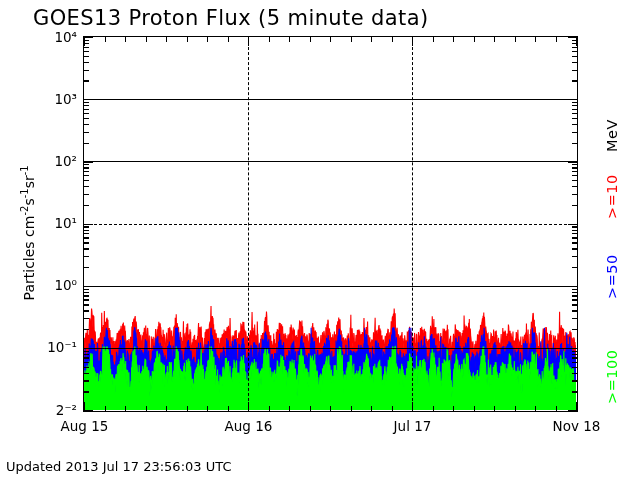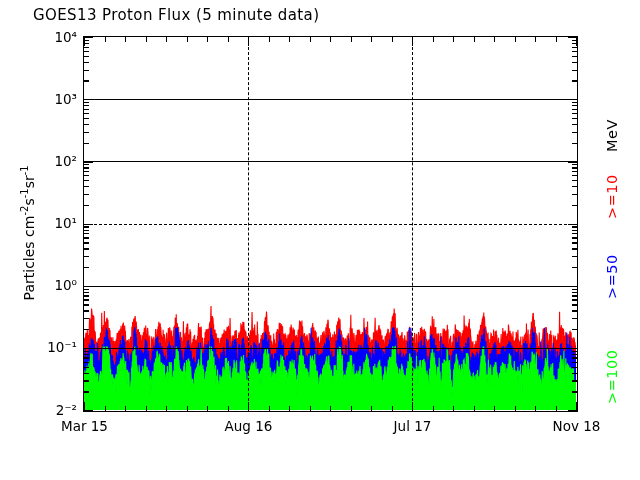--- a/index.html
+++ b/index.html
@@ -5,21 +5,21 @@
   html,body{margin:0;padding:0;}
   body{
     width:640px;height:480px;background:#ffffff;
     font-family:"DejaVu Sans", sans-serif;
     color:#000000;overflow:hidden;position:relative;
   }
   #root{position:absolute;left:0;top:0;width:640px;height:480px;}
 
   .title{
     position:absolute;left:33px;top:6px;
-    font-size:15px;letter-spacing:0.4px;white-space:nowrap;
+    font-size:21px;letter-spacing:0.4px;white-space:nowrap;
   }
   .begin{
     position:absolute;left:424px;top:9px;
     font-size:12.5px;letter-spacing:0.2px;white-space:nowrap;
   }
 
   
   .plot{
     position:absolute;left:83px;top:36px;width:495px;height:376px;
     border:1.4px solid #000;box-sizing:border-box;background:#fff;
@@ -269,32 +269,33 @@
   <div id="ylabels">
       <div class="ytick-label" style="left: 31px; top: 28.5px;">10⁴</div>
       <div class="ytick-label" style="left: 31px; top: 90.6667px;">10³</div>
       <div class="ytick-label" style="left: 31px; top: 152.833px;">10²</div>
       <div class="ytick-label" style="left: 31px; top: 215px;">10¹</div>
       <div class="ytick-label" style="left: 31px; top: 277.167px;">10⁰</div>
       <div class="ytick-label" style="left: 31px; top: 339.333px;">10⁻¹</div>
       <div class="ytick-label" style="left: 31px; top: 401.5px;">2⁻²</div>
     </div>
   <div id="xlabels">
-      <div class="xtick-label" style="left: 84.5px;">Mar 15</div>
+      <div class="xtick-label" style="left: 84.5px;">Aug 15</div>
       <div class="xtick-label" style="left: 248.5px;">Aug 16</div>
       <div class="xtick-label" style="left: 412.5px;">Jul 17</div>
       <div class="xtick-label" style="left: 576.5px;">Nov 18</div>
     </div>
 
 
   <div class="yaxis-title">
     <span>Particles cm</span><sup>-2</sup><span>s</span><sup>-1</sup><span>sr</span><sup>-1</sup>
   </div>
 
   <div id="legend">
       <div class="rlegend" style="left: 604px; top: 152px; color: rgb(0, 0, 0);">MeV</div>
       <div class="rlegend" style="left: 604px; top: 219px; color: rgb(255, 0, 0);">&gt;=10</div>
       <div class="rlegend" style="left: 604px; top: 299px; color: rgb(0, 0, 255);">&gt;=50</div>
       <div class="rlegend" style="left: 604px; top: 404px; color: rgb(0, 255, 0);">&gt;=100</div>
     </div>
 
+  <div class="footer-l">Updated 2013 Jul 17 23:56:03 UTC</div>
 
 </div>
 
 </body></html>

